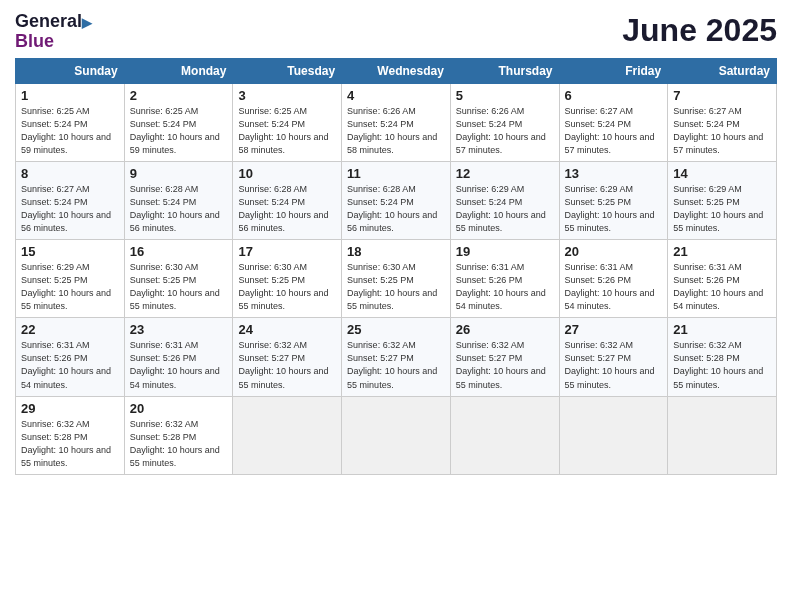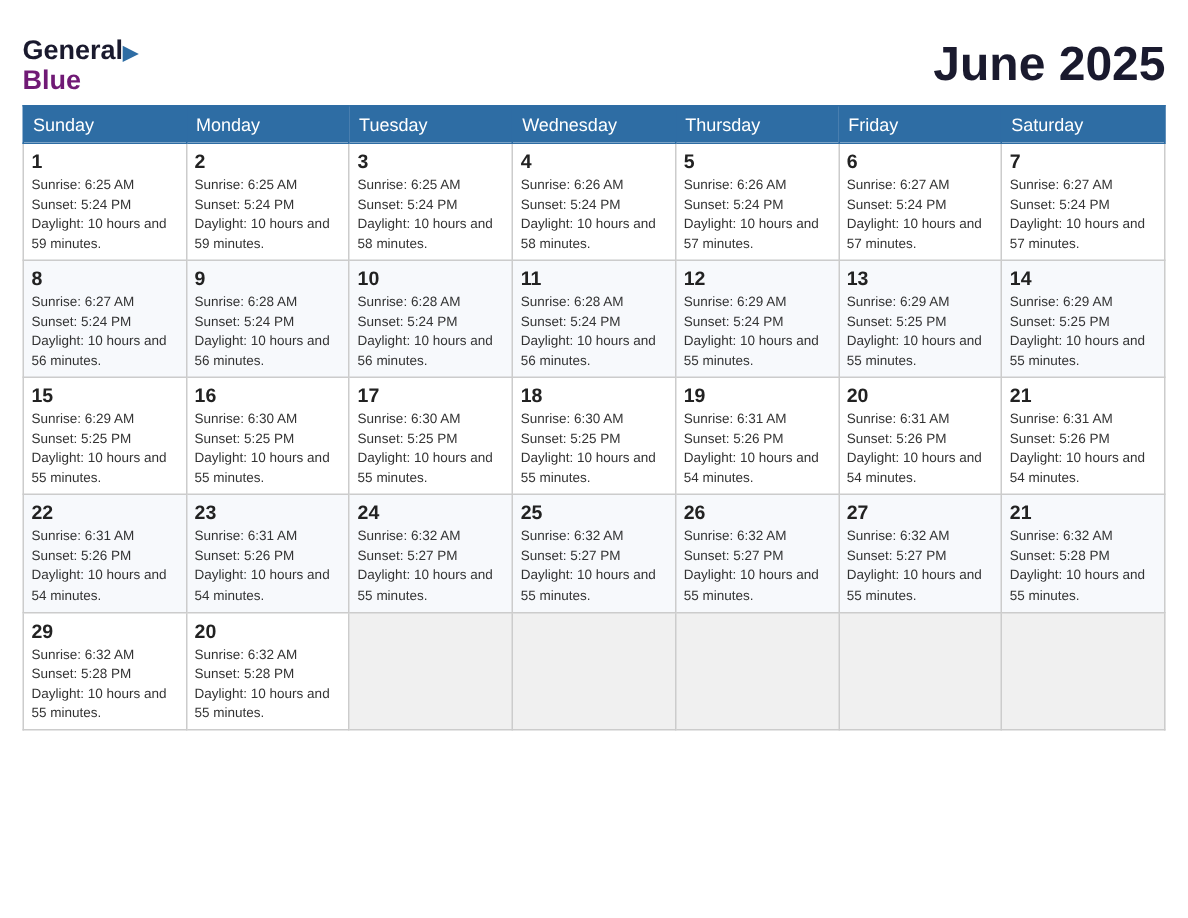--- a/index.html
+++ b/index.html
@@ -6,21 +6,21 @@
     body {
       width: 792px;
       height: 612px;
       font-family: Arial, sans-serif;
       background: #fff;
       overflow: hidden;
     }
     .page {
       width: 792px;
       height: 500px;
-      padding: 24px 15px;
+      padding: 12px 15px;
     }
     .header {
       display: flex;
       justify-content: space-between;
       align-items: flex-start;
       margin-bottom: 8px;
     }
     .logo {
       display: flex;
       align-items: center;
@@ -48,22 +48,22 @@
     }
     .calendar-table {
       width: 100%;
       border-collapse: collapse;
       table-layout: fixed;
     }
     .calendar-table th {
       background: #2e6da4;
       color: #fff;
       font-size: 12px;
-      font-weight: normal;
-      text-align: left;
+      font-weight: bold;
+      text-align: right;
       padding: 5px 6px;
       border: 1px solid #2e6da4;
     }
     .calendar-table td {
       border: 1px solid #ccc;
       vertical-align: top;
       padding: 4px 5px;
       height: 78px;
       background: #fff;
       font-size: 9.5px;

